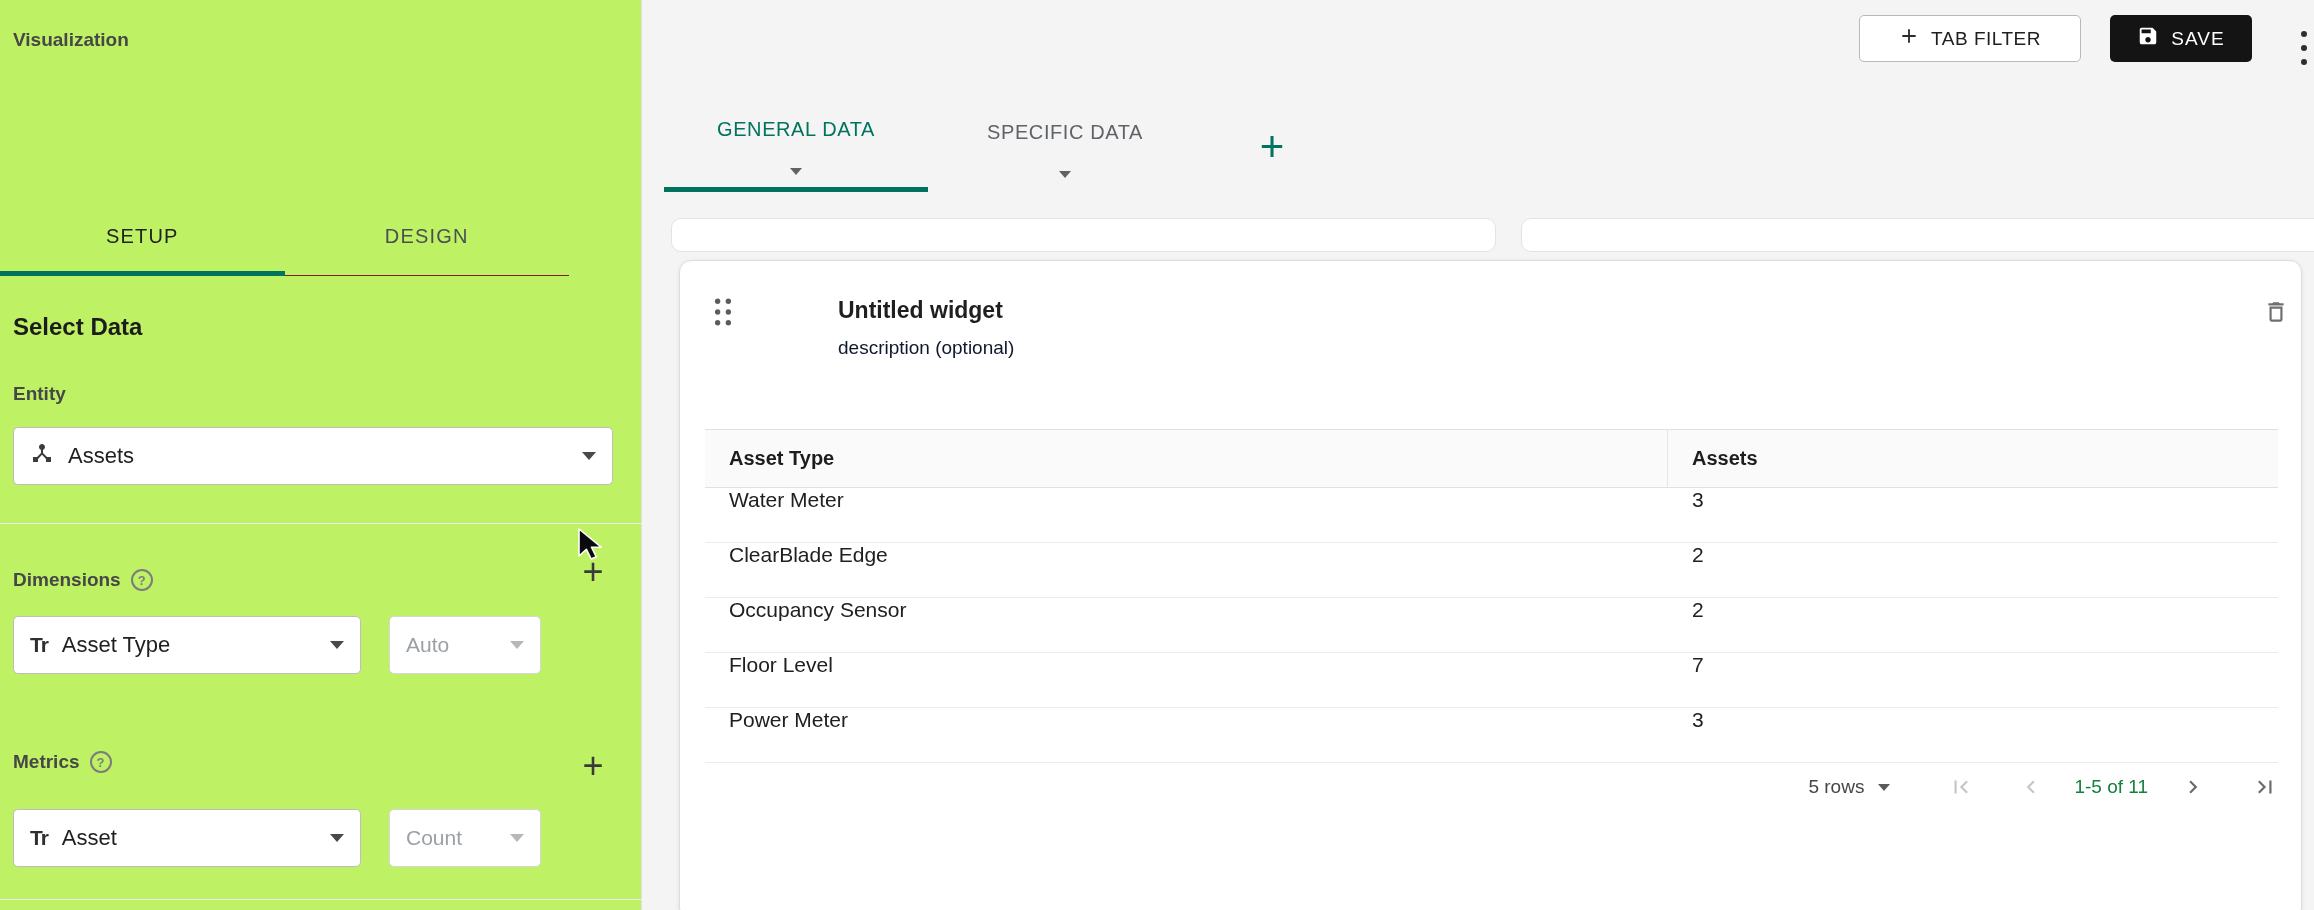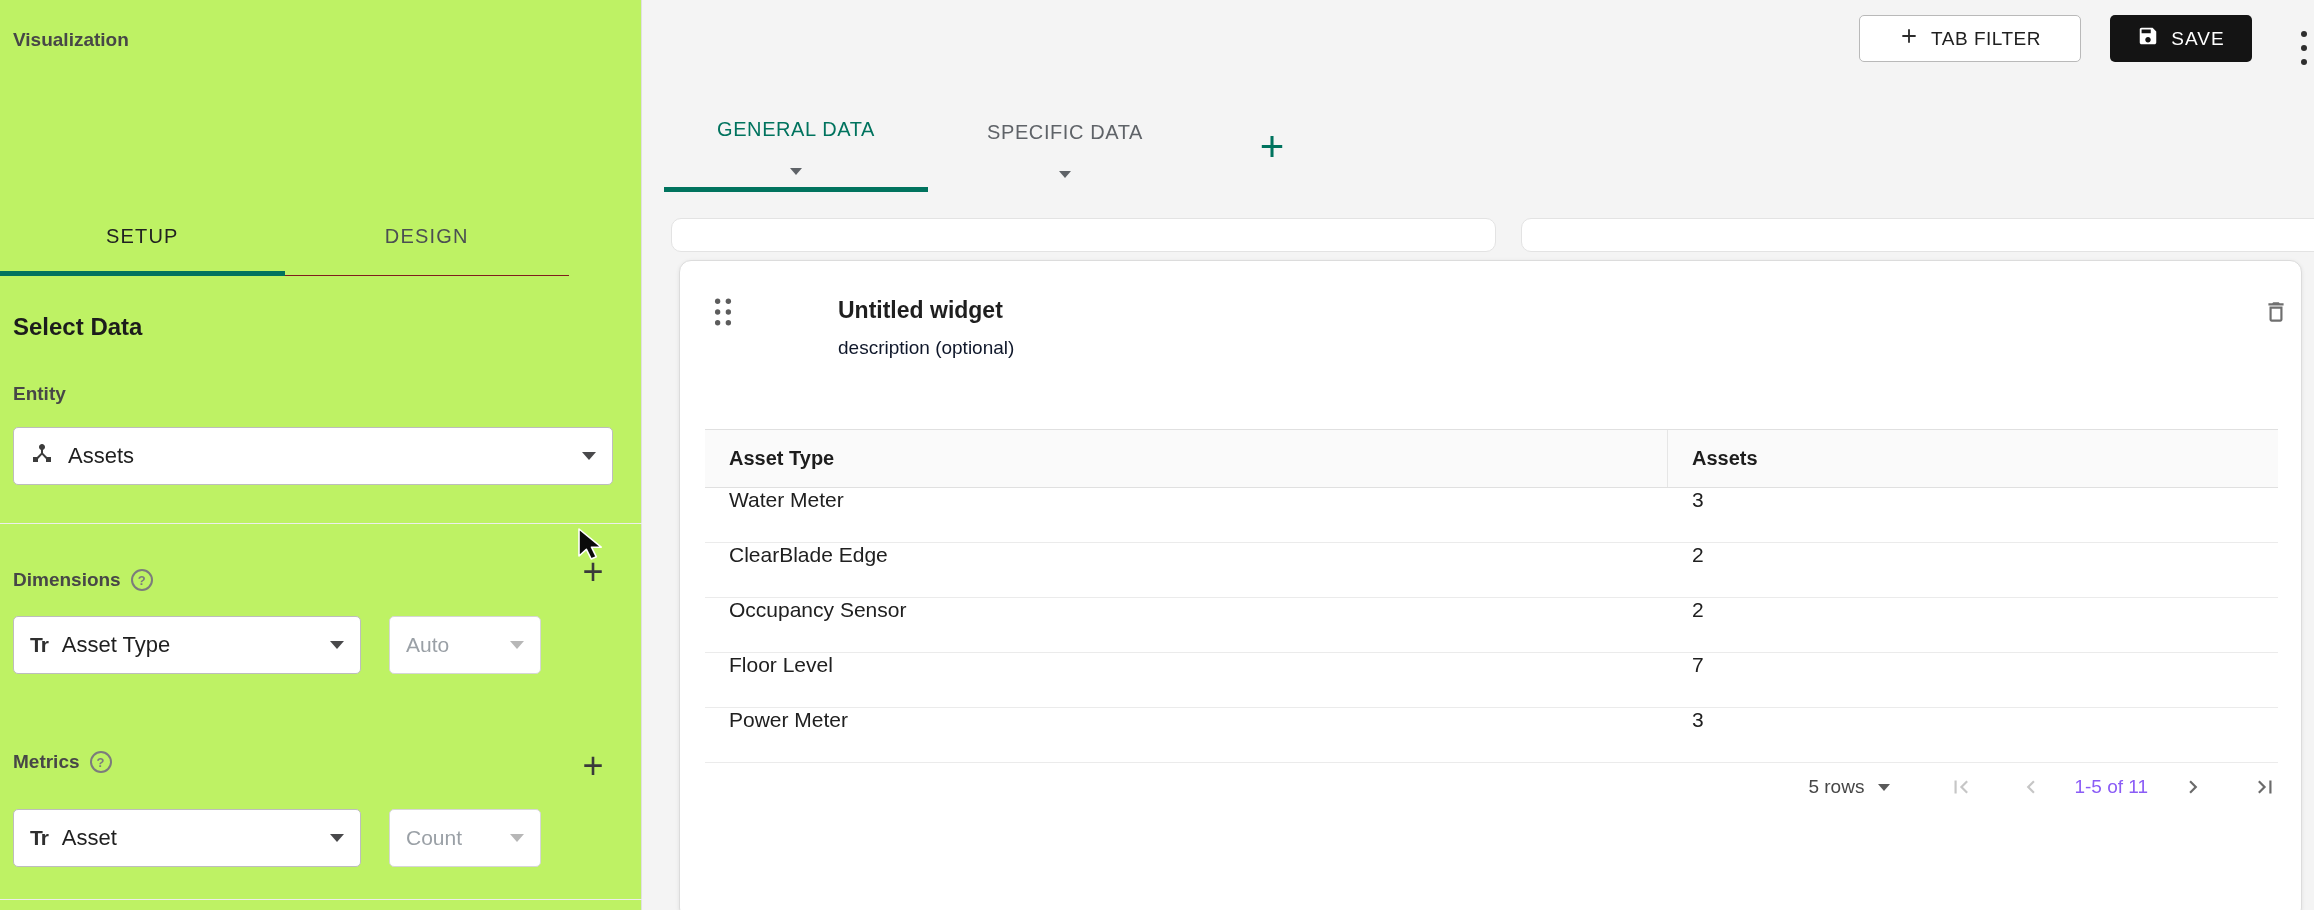--- a/index.html
+++ b/index.html
@@ -77,21 +77,21 @@
   .td1{width:963px;padding-left:24px;}
   .td2{flex:1;padding-left:24px;}
 
   .pagination{position:absolute;left:25px;top:499px;width:1573px;height:54px;display:flex;align-items:center;justify-content:flex-end;color:#5f6368;font-size:19px;}
   .rows-select{display:flex;align-items:center;gap:14px;color:#464646;cursor:pointer;}
   .rows-select .caret{width:0;height:0;border-left:6px solid transparent;border-right:6px solid transparent;border-top:7px solid #5a5a5a;}
   .pg-btn{background:none;border:none;padding:0;display:flex;align-items:center;justify-content:center;cursor:pointer;}
   .pg-btn svg{display:block;}
   .pg-first{margin-left:58px;color:#c6c6c6;}
   .pg-prev{margin-left:44px;color:#c6c6c6;}
-  .pg-range{margin-left:30px;color:#8b5cf6;}
+  .pg-range{margin-left:30px;color:#15803d;}
   .pg-next{margin-left:32px;color:#6b6b6b;}
   .pg-last{margin-left:46px;color:#6b6b6b;}
 
   .cursor{position:absolute;left:578px;top:528px;z-index:50;pointer-events:none;}
 </style>
 </head>
 <body>
 
 <div class="page">
 

